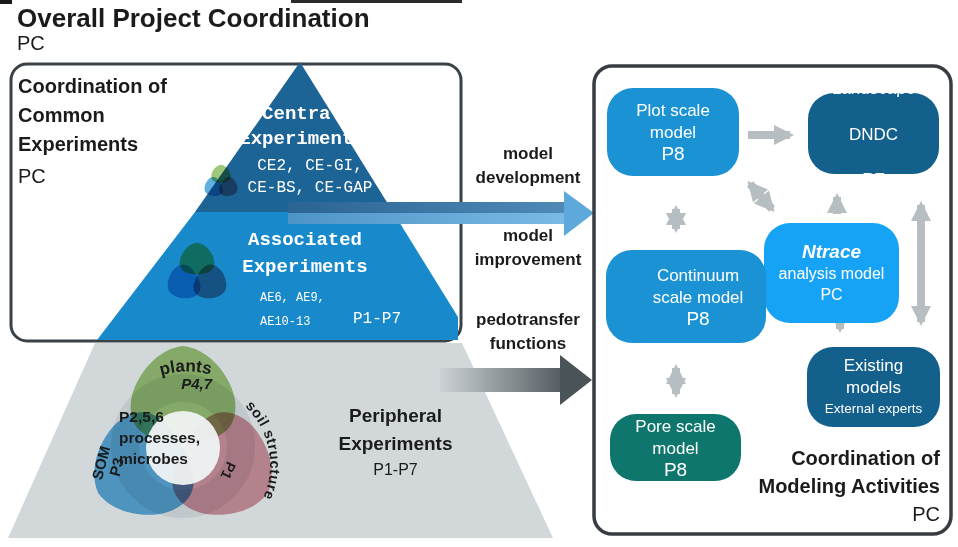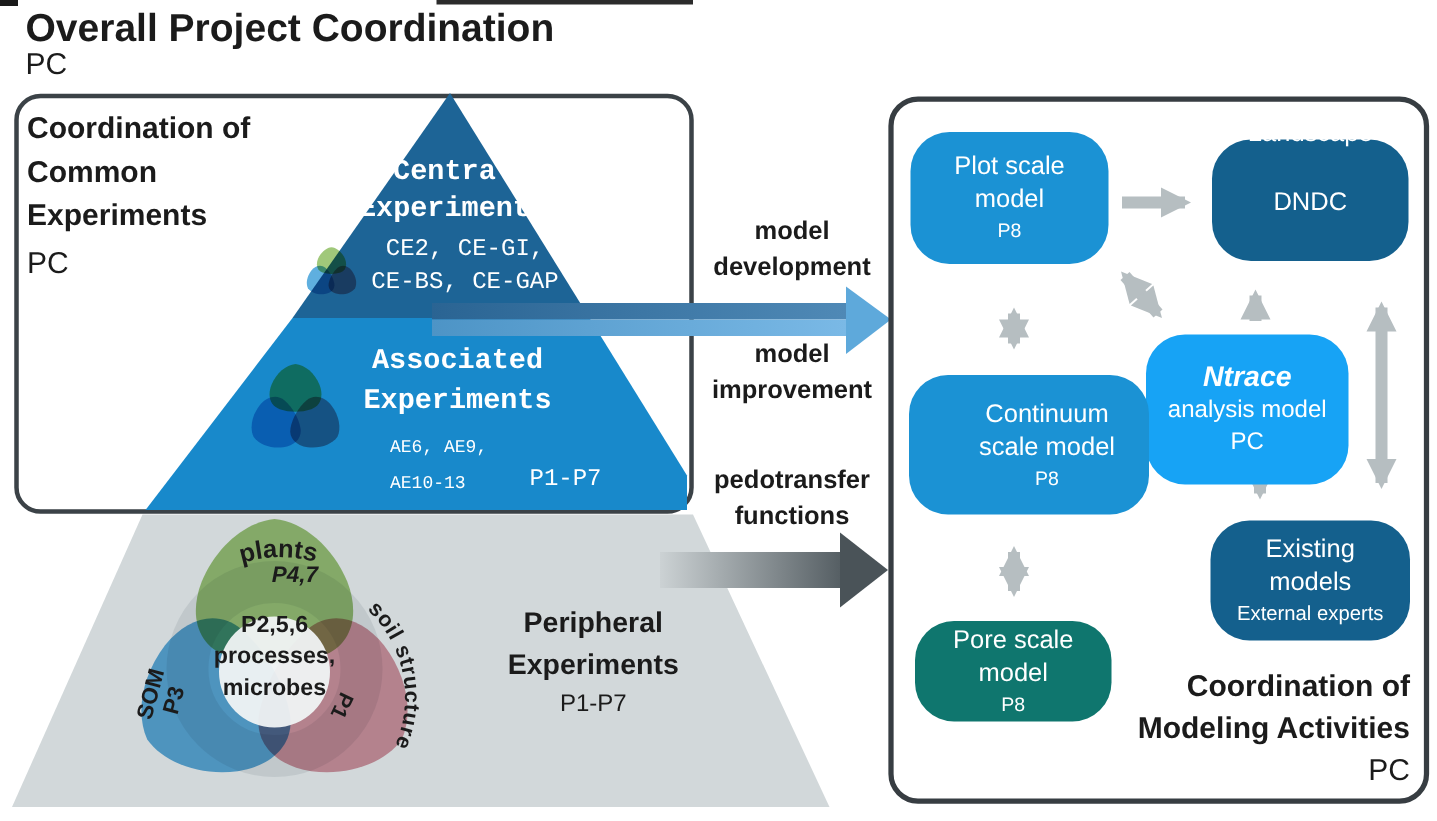--- a/index.html
+++ b/index.html
@@ -20,31 +20,31 @@
   .ce-lines{left:235px;top:155px;width:150px;font-size:16px;line-height:22px;}
   .assoc-title{left:225px;top:227px;width:160px;font-size:19px;line-height:27px;}
   .ae-lines{left:260px;top:286px;font-size:12px;line-height:24px;}
   .ae-p17{left:353px;top:310px;font-size:16px;}
   .periph{left:318px;top:402px;width:155px;font-size:19px;line-height:28px;}
   .periph-sub{font-size:16px;font-weight:normal;line-height:24px;}
   
   .flow-label{left:462px;width:132px;text-align:center;font-size:17px;font-weight:bold;line-height:24px;}
   .fl-dev{top:142px;} .fl-imp{top:224px;} .fl-pedo{top:308px;}
   
-  .venn-center{left:131px;top:406px;width:104px;text-align:center;font-size:15.5px;font-weight:bold;line-height:21px;}
+  .venn-center{left:119px;top:406px;width:104px;font-size:15.5px;font-weight:bold;line-height:21px;}
   .venn-p47{left:148px;top:375px;width:64px;text-align:right;font-size:15px;font-weight:bold;font-style:italic;}
   .venn-som{left:84px;top:449px;width:50px;text-align:center;font-size:15px;font-weight:bold;line-height:16px;
             transform:rotate(-75deg);}
   .venn-p1{left:213px;top:462px;width:30px;text-align:center;font-size:14px;font-weight:bold;
             transform:rotate(115deg);}
   
   .node{position:absolute;border-radius:26px;display:flex;flex-direction:column;justify-content:center;
         align-items:center;color:#fff;text-align:center;}
   .node .l1,.node .l2{font-size:17px;line-height:22px;}
-  .node .l3{font-size:13px;line-height:20px;}
+  .node .l3{font-size:19px;line-height:20px;}
   .n-plot{left:607px;top:88px;width:132px;height:88px;background:#1b92d4;}
   .n-landscape{left:808px;top:93px;width:131px;height:81px;background:#14608d;gap:24px;}
   .n-ntrace{left:764px;top:223px;width:135px;height:100px;background:#17a3f5;}
   .n-ntrace .l1{font-size:19px;font-weight:bold;font-style:italic;}
   .n-ntrace .l2{font-size:16px;}
   .n-ntrace .l3{font-size:16px;}
   .n-continuum{left:606px;top:250px;width:136px;height:93px;background:#1b92d4;padding-left:24px;}
   .n-existing{left:807px;top:347px;width:133px;height:80px;background:#14608d;}
   .n-existing .l3{font-size:13.5px;}
   .n-pore{left:610px;top:414px;width:131px;height:67px;background:#0f766e;align-items:center;}

